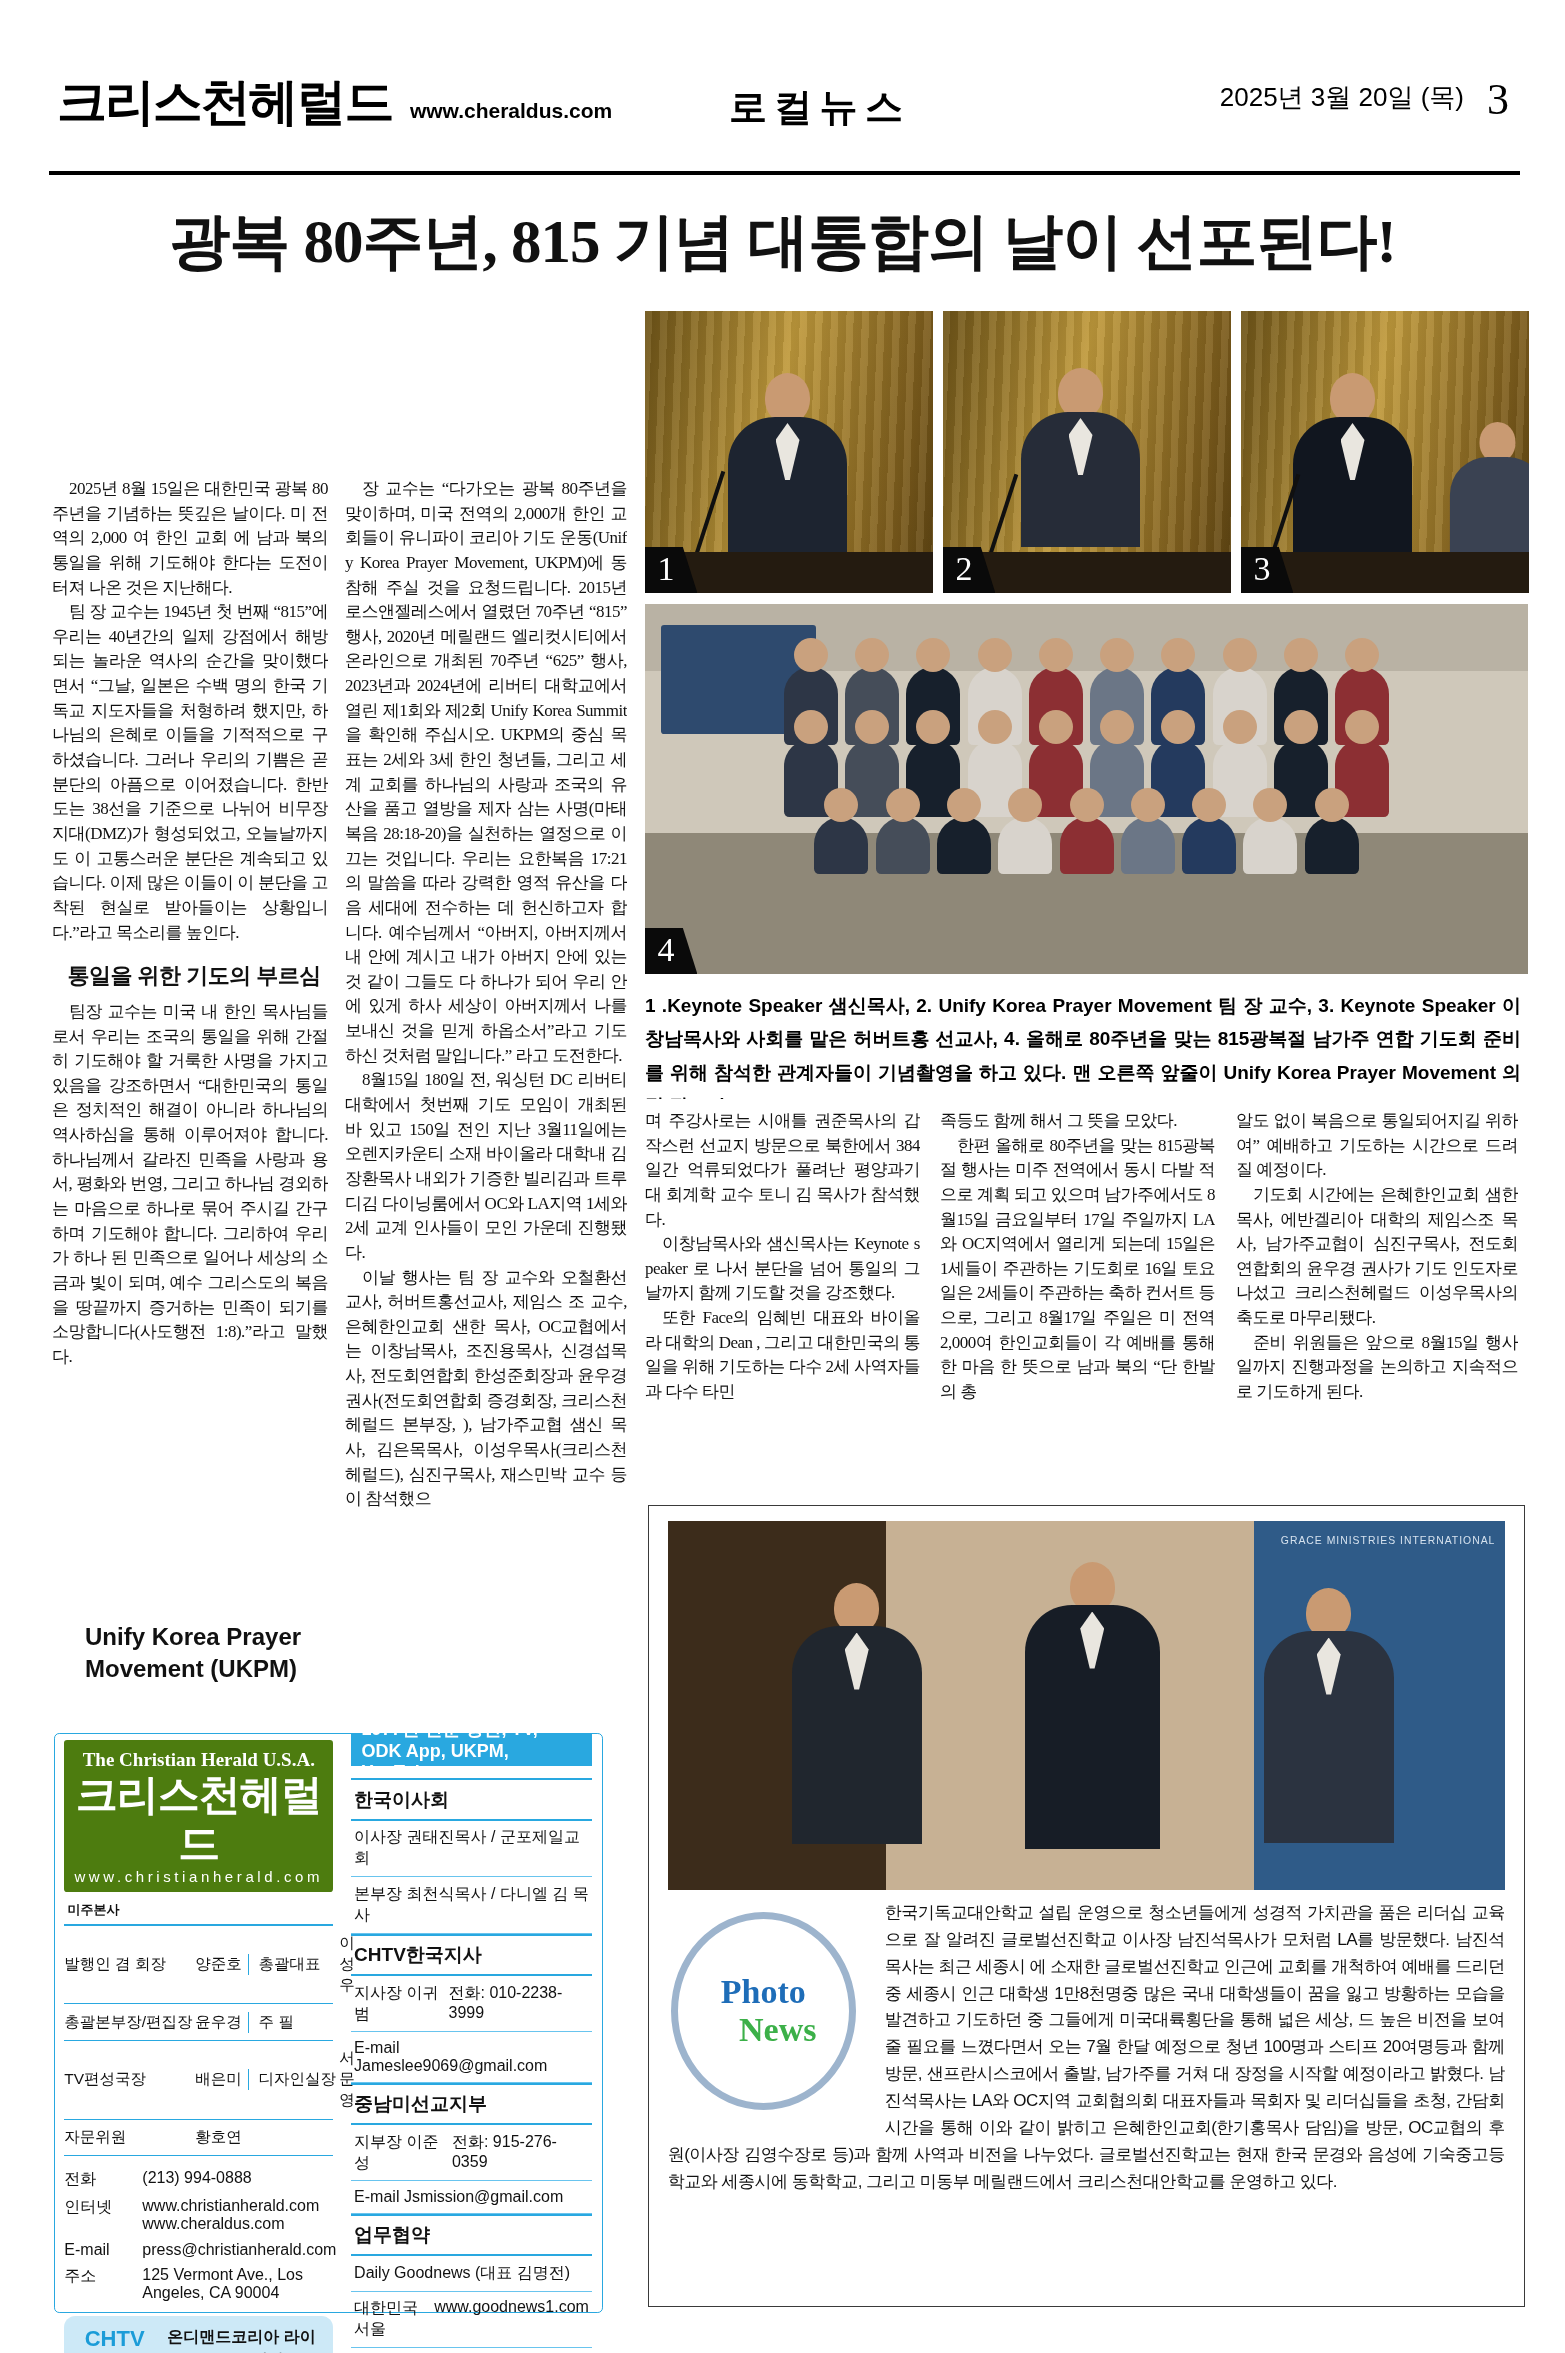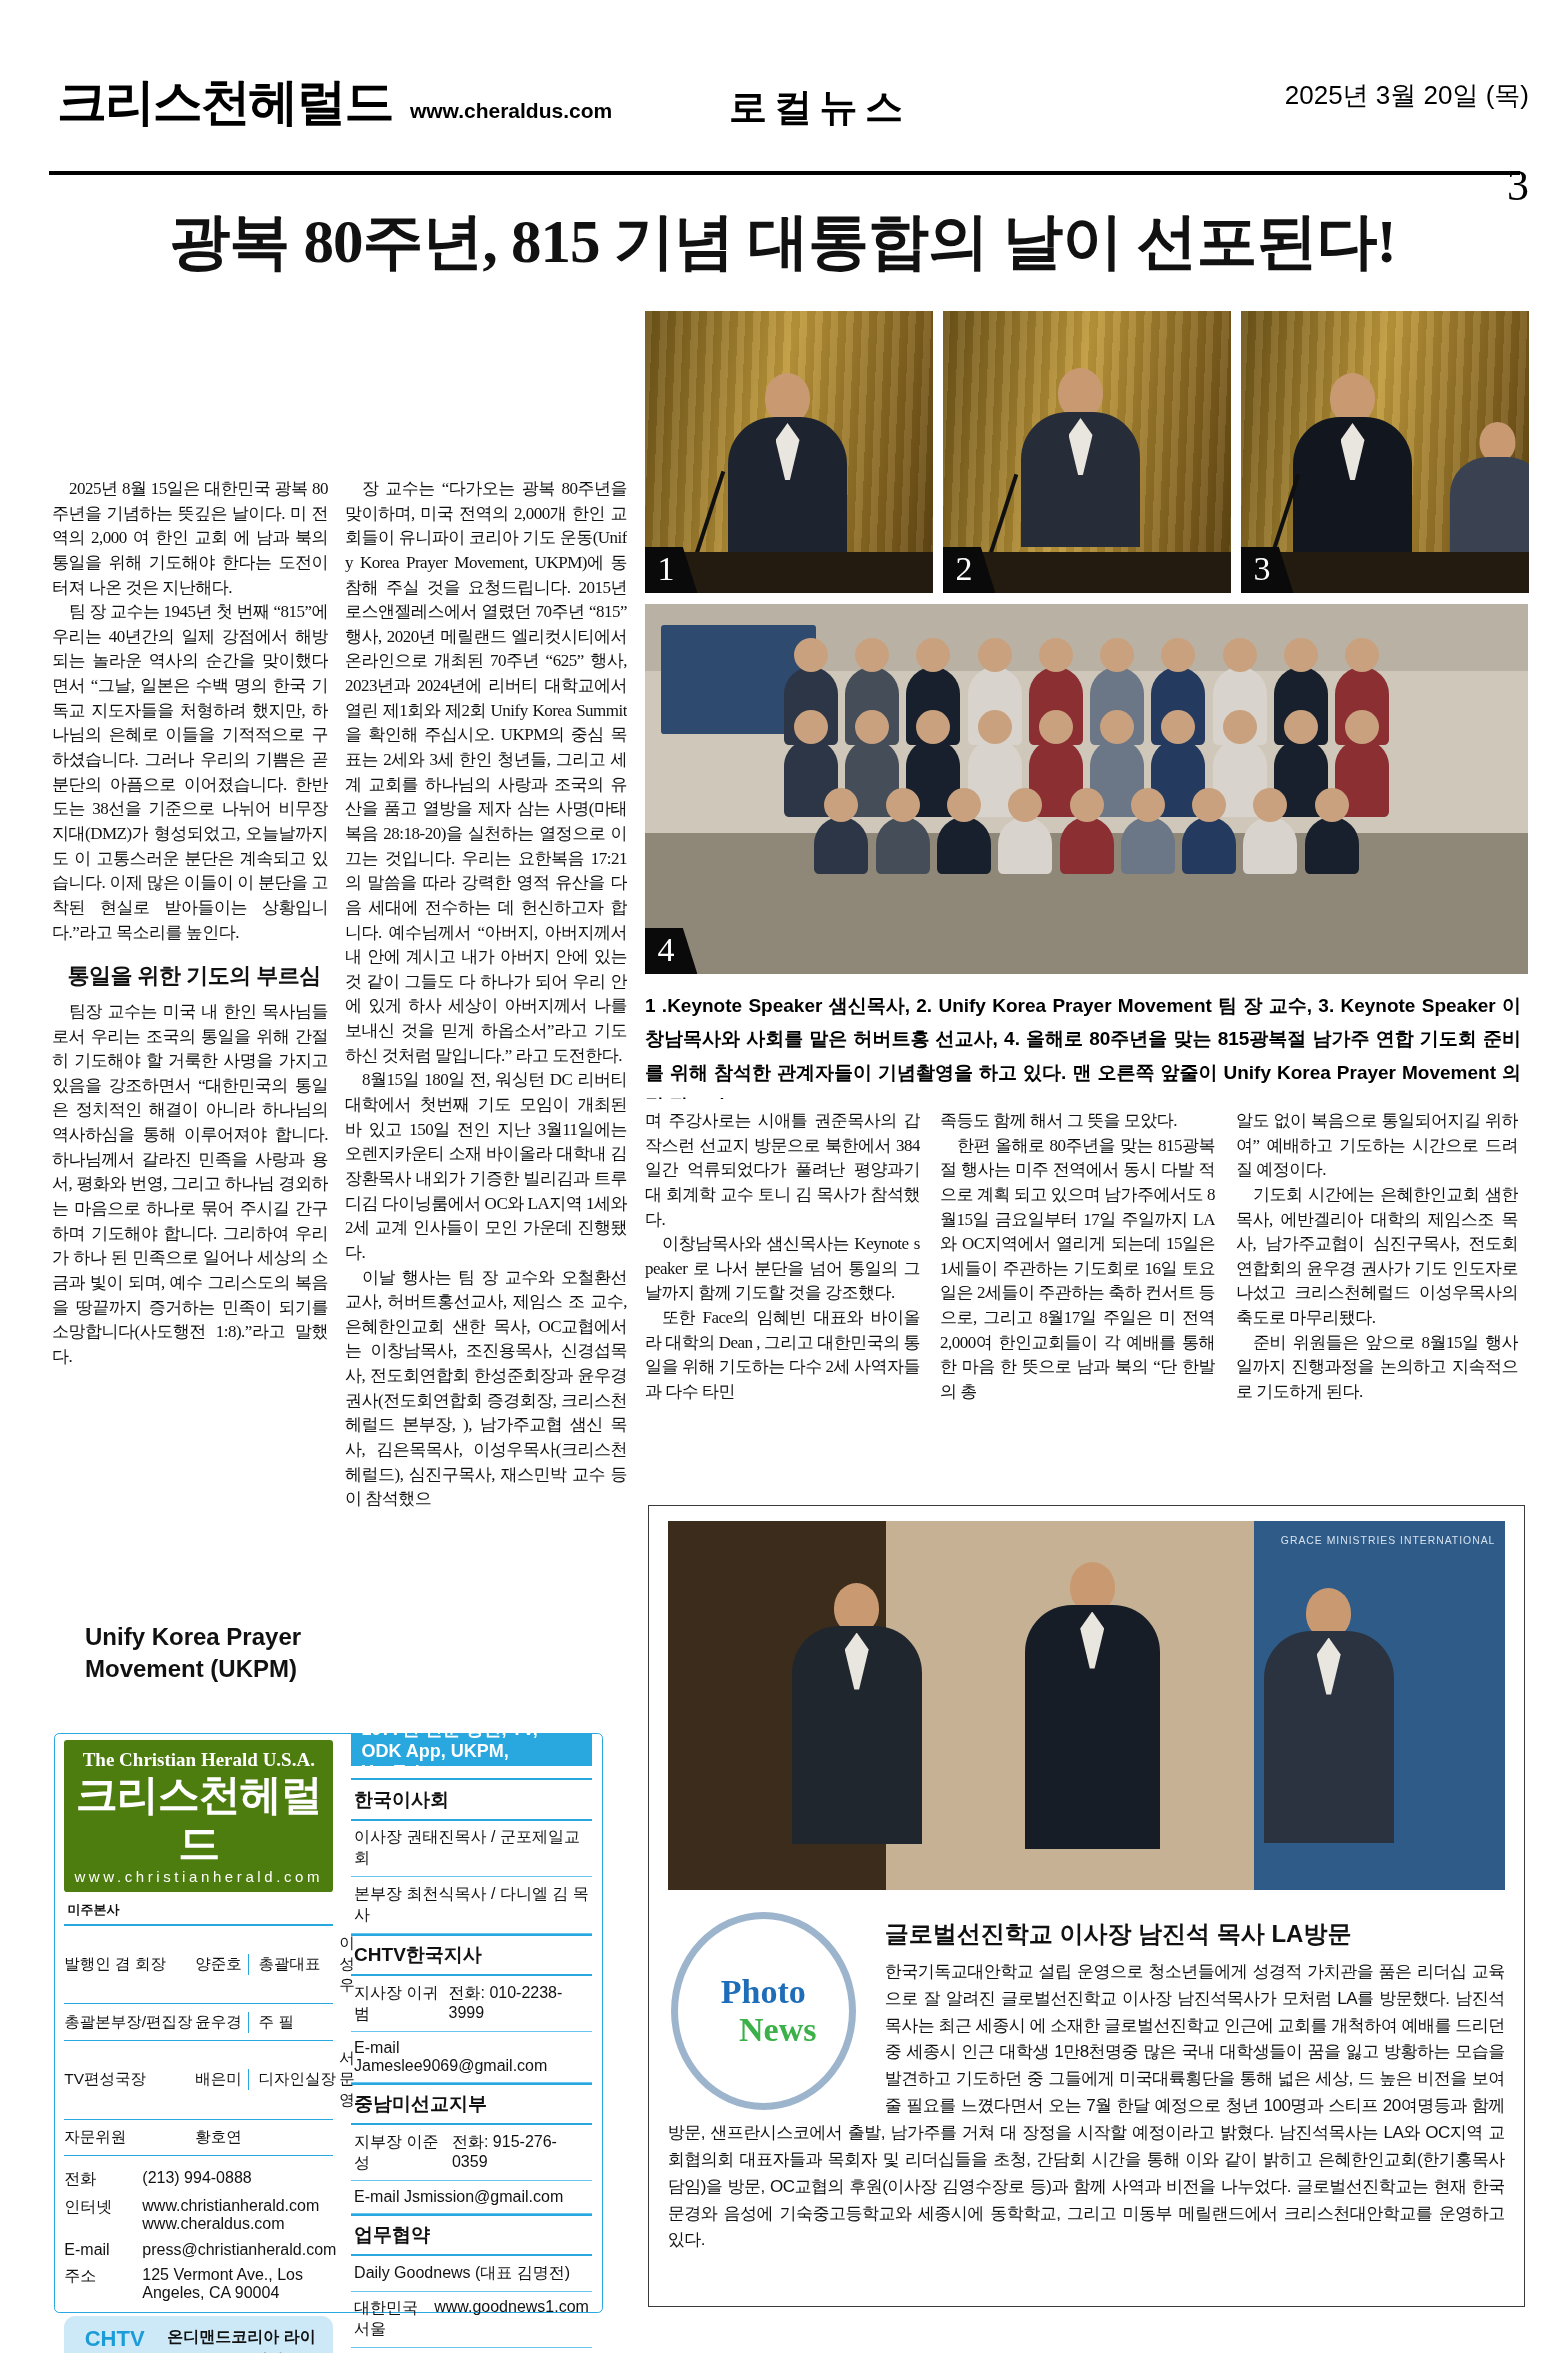--- a/index.html
+++ b/index.html
@@ -106,21 +106,21 @@
 </head>
 <body>
 
 <div class="page">
 
   <div class="abs" style="left:57px;top:77px;display:flex;align-items:flex-end;gap:17.6px;">
     <div class="masthead-logo">크리스천헤럴드</div>
     <div class="masthead-url" style="padding-bottom:4.1px;">www.cheraldus.com</div>
   </div>
   <div class="abs section-name" style="left:729px;top:82px;">로컬뉴스</div>
-  <div class="abs" style="right:36px;top:78px;display:flex;align-items:flex-end;gap:44px;flex-direction:column;">
+  <div class="abs" style="right:56px;top:78px;display:flex;align-items:flex-end;gap:23px;">
     <div class="issue-date" style="padding-bottom:7.3px;">2025년 3월 20일 (목)</div>
     <div class="page-num">3</div>
   </div>
   <div class="abs header-rule" style="left:49px;top:171px;width:1471px;height:3.6px;"></div>
 
   <div class="abs headline" style="left:104px;top:207px;width:1357px;">광복 80주년, 815 기념 대통합의 날이 선포된다!</div>
 
 
   <div class="abs bodytext" style="left:52px;top:477px;width:276px;height:1129px;">
     <div>
@@ -360,19 +360,18 @@
         <div class="torso" style="background:#2b3340;width:130px;height:212px;"></div>
         <div class="shirt"></div>
       </div>
     </div>
 
     <div style="position:absolute;left:18.7px;top:394px;width:837px;">
       <div class="pnews-badge">
         <span class="w1">Photo</span>
         <span class="w2">News</span>
       </div>
-      <div class="pnews-title">글로벌선진학교 이사장 남진석 목사 LA방문</div>
       <div class="pnews-body">한국기독교대안학교 설립 운영으로 청소년들에게 성경적 가치관을 품은 리더십 교육으로 잘 알려진 글로벌선진학교 이사장 남진석목사가 모처럼 LA를 방문했다. 남진석목사는 최근 세종시 에 소재한 글로벌선진학교 인근에 교회를 개척하여 예배를 드리던 중 세종시 인근 대학생 1만8천명중 많은 국내 대학생들이 꿈을 잃고 방황하는 모습을 발견하고 기도하던 중 그들에게 미국대륙횡단을 통해 넓은 세상, 드 높은 비전을 보여줄 필요를 느꼈다면서 오는 7월 한달 예정으로 청년 100명과 스티프 20여명등과 함께 방문, 샌프란시스코에서 출발, 남가주를 거쳐 대 장정을 시작할 예정이라고 밝혔다. 남진석목사는 LA와 OC지역 교회협의회 대표자들과 목회자 및 리더십들을 초청, 간담회 시간을 통해 이와 같이 밝히고 은혜한인교회(한기홍목사 담임)을 방문, OC교협의 후원(이사장 김영수장로 등)과 함께 사역과 비전을 나누었다. 글로벌선진학교는 현재 한국 문경와 음성에 기숙중고등학교와 세종시에 동학학교, 그리고 미동부 메릴랜드에서 크리스천대안학교를 운영하고 있다.</div>
     </div>
   </div>
 
 </div>
 
 
 </body></html>

